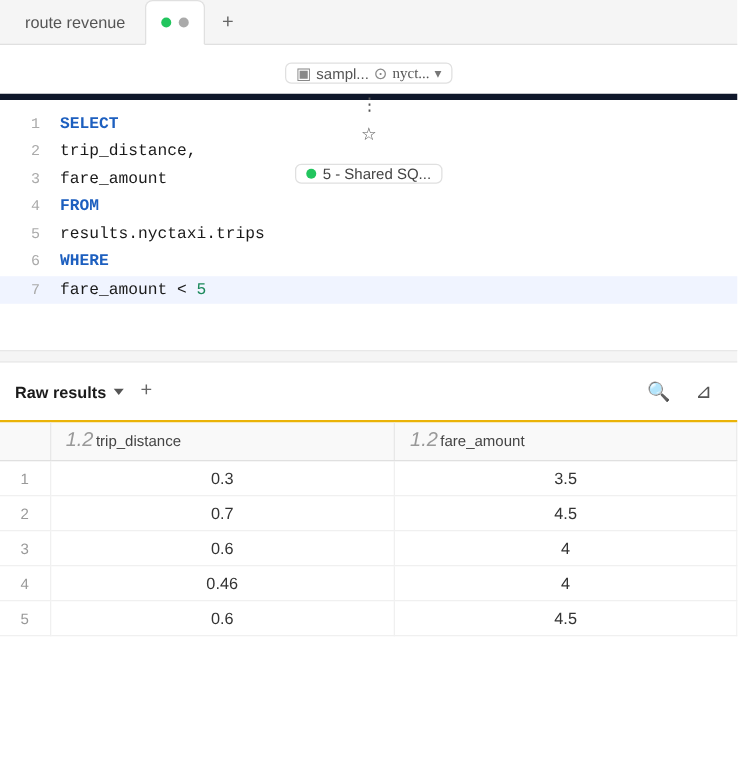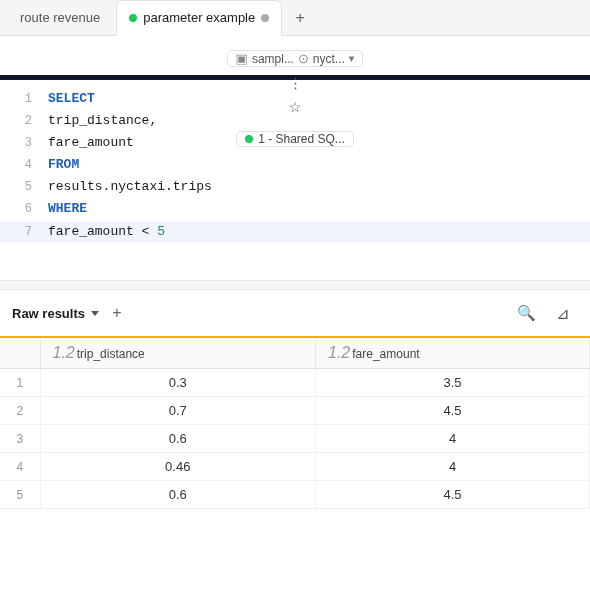--- a/index.html
+++ b/index.html
@@ -291,21 +291,20 @@
   </style>
 </head>
 <body>
 
 <div class="tab-bar">
   <div class="tab inactive">
     <span>route revenue</span>
   </div>
   <div class="tab active">
     <span class="tab-dot-green"></span>
-    <span>parameter example</span>
     <span class="tab-dot-gray"></span>
   </div>
   <button class="tab-add">+</button>
 </div>
 
 <div class="toolbar">
   <div class="run-btn-group">
     <button class="run-btn">
       <span class="run-btn-triangle"></span>
       <span>(1000)</span>
@@ -313,36 +312,36 @@
     <div class="run-divider"></div>
     <button class="run-dropdown">
       <span class="chevron-down"></span>
     </button>
   </div>
 
   <div class="db-selector">
     <span class="db-icon">▣</span>
     <span style="font-size:12px;color:#555;">sampl...</span>
     <span class="db-icon">⊙</span>
-    <span style="font-size:12px;color:#555;">nyct...</span>
+    <span style="font-size:12px;color:#555;font-family:Liberation Serif, serif;">nyct...</span>
     <span style="font-size:11px;color:#777;">▾</span>
   </div>
 
   <button class="toolbar-icon-btn">
     <span style="letter-spacing:-1px;font-size:14px;">⋮</span>
   </button>
   <button class="toolbar-icon-btn">
     <span style="font-size:14px;">☆</span>
   </button>
 
   <div class="toolbar-spacer"></div>
 
   <div class="status-pill">
     <span class="status-dot-green"></span>
-    <span>1 - Shared SQ...</span>
+    <span>5 - Shared SQ...</span>
   </div>
 </div>
 
 <div class="code-editor" id="code-editor">
 <div class="code-line">
       <span class="line-num">1</span>
       <span class="code-content"><span class="kw-select">SELECT</span></span>
     </div>
     <div class="code-line">
       <span class="line-num">2</span>

